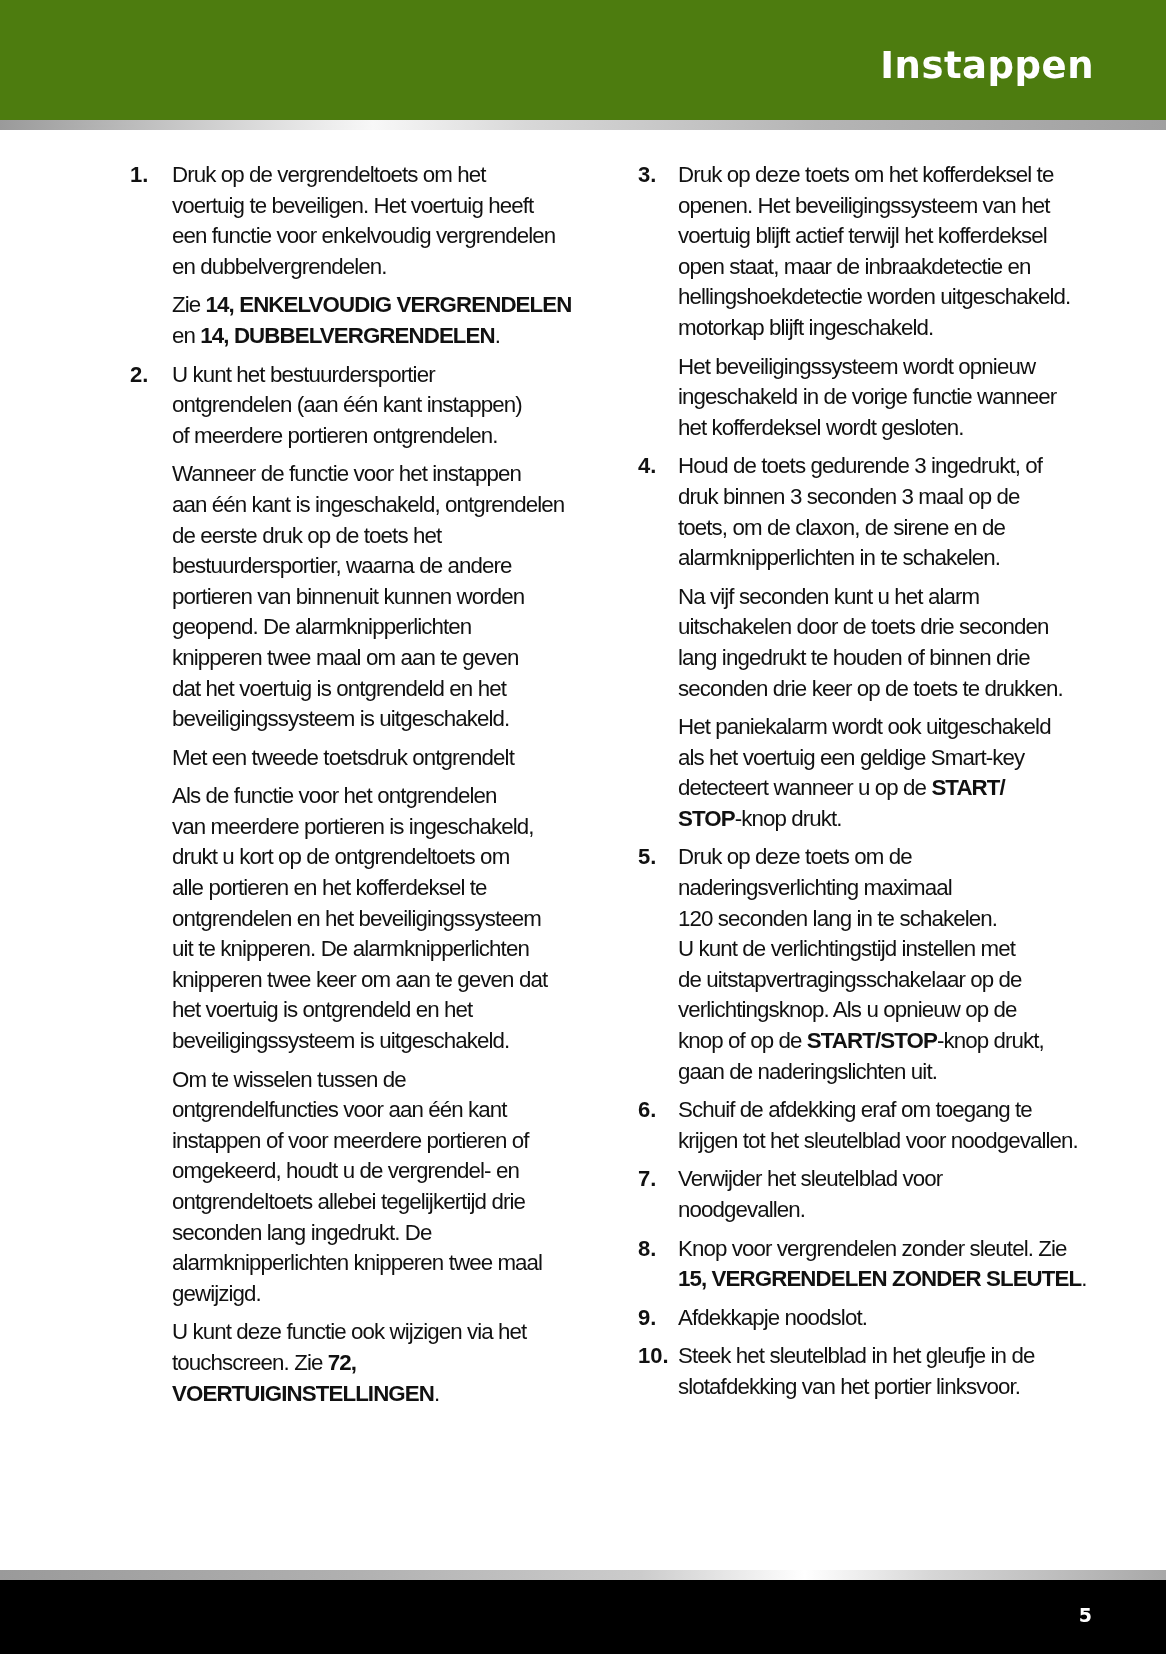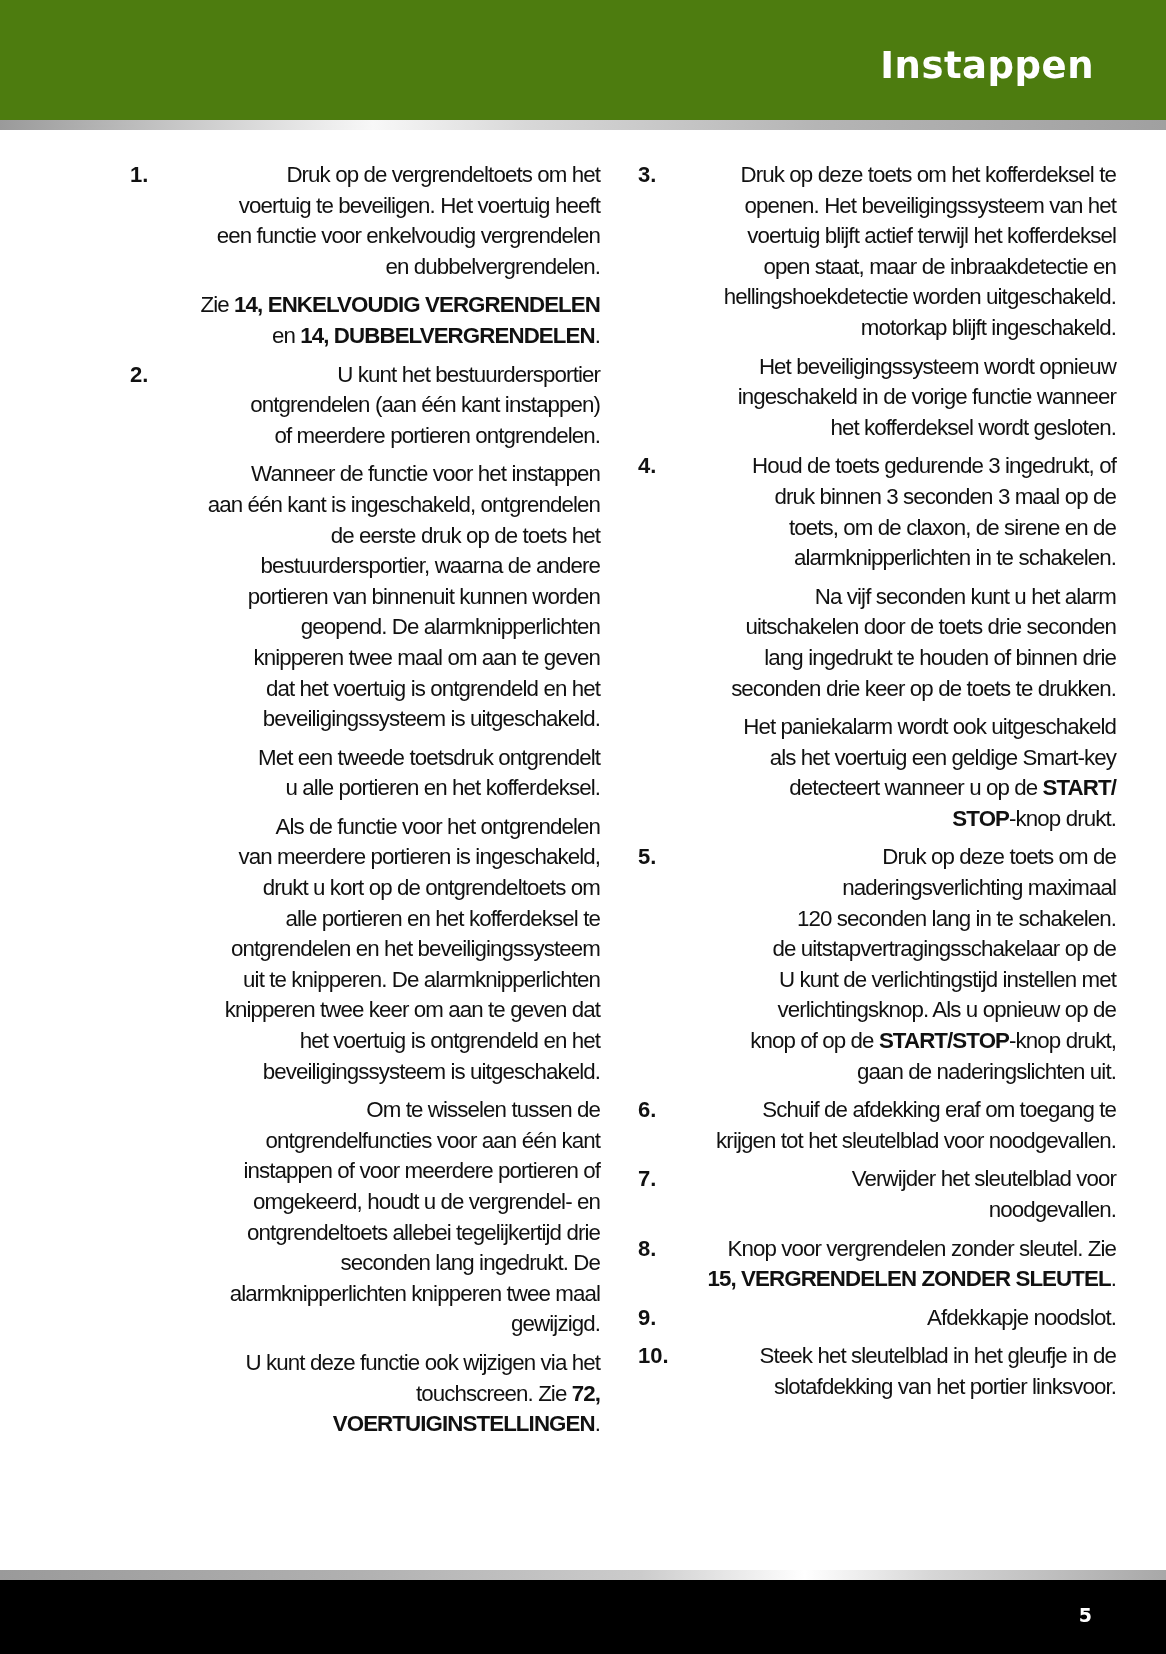--- a/index.html
+++ b/index.html
@@ -15,21 +15,21 @@
   .footer { position:absolute; left:0; top:1580px; width:1166px; height:74px; background:#000; }
   .page-num { position:absolute; right:74px; top:24px; color:#fff; font-family:"DejaVu Sans", sans-serif; font-weight:bold; font-size:19px; }
 
   .col { position:absolute; top:160px; }
   .col-left { left:130px; width:470px; }
   .col-right { left:636px; width:480px; }
   .item { position:relative; padding-left:42px; margin-bottom:8px; }
   .num { position:absolute; left:0; top:0; font-weight:bold; font-size:22px; line-height:30.6px; }
   .col-right .num { left:2px; }
   .para { font-size:22.3px; line-height:30.6px; letter-spacing:-0.9px; margin:0 0 8px 0; transform-origin:left;
-          font-stretch:condensed;text-align:right; }
+          font-stretch:condensed; }
   .para:last-child { margin-bottom:0; }
   .line { display:block; white-space:nowrap; }
   b { font-weight:bold; }
 </style>
 </head>
 <body>
 
 <div class="header">
   <div class="header-title">Instappen</div>
 </div>
@@ -62,21 +62,20 @@
         <span class="line">de eerste druk op de toets het</span>
         <span class="line">bestuurdersportier, waarna de andere</span>
         <span class="line">portieren van binnenuit kunnen worden</span>
         <span class="line">geopend. De alarmknipperlichten</span>
         <span class="line">knipperen twee maal om aan te geven</span>
         <span class="line">dat het voertuig is ontgrendeld en het</span>
         <span class="line">beveiligingssysteem is uitgeschakeld.</span>
       </div>
       <div class="para">
         <span class="line">Met een tweede toetsdruk ontgrendelt</span>
-        <span class="line">u alle portieren en het kofferdeksel.</span>
       </div>
       <div class="para">
         <span class="line">Als de functie voor het ontgrendelen</span>
         <span class="line">van meerdere portieren is ingeschakeld,</span>
         <span class="line">drukt u kort op de ontgrendeltoets om</span>
         <span class="line">alle portieren en het kofferdeksel te</span>
         <span class="line">ontgrendelen en het beveiligingssysteem</span>
         <span class="line">uit te knipperen. De alarmknipperlichten</span>
         <span class="line">knipperen twee keer om aan te geven dat</span>
         <span class="line">het voertuig is ontgrendeld en het</span>
@@ -136,22 +135,22 @@
         <span class="line"><span>detecteert wanneer u op de </span><b>START/</b><span></span></span>
         <span class="line"><span></span><b>STOP</b><span>-knop drukt.</span></span>
       </div>
     </div>
     <div class="item">
       <span class="num">5.</span>
       <div class="para">
         <span class="line">Druk op deze toets om de</span>
         <span class="line">naderingsverlichting maximaal</span>
         <span class="line">120 seconden lang in te schakelen.</span>
+        <span class="line">U kunt de verlichtingstijd instellen met</span>
         <span class="line">de uitstapvertragingsschakelaar op de</span>
-        <span class="line">U kunt de verlichtingstijd instellen met</span>
         <span class="line">verlichtingsknop. Als u opnieuw op de</span>
         <span class="line"><span>knop of op de </span><b>START/STOP</b><span>-knop drukt,</span></span>
         <span class="line">gaan de naderingslichten uit.</span>
       </div>
     </div>
     <div class="item">
       <span class="num">6.</span>
       <div class="para">
         <span class="line">Schuif de afdekking eraf om toegang te</span>
         <span class="line">krijgen tot het sleutelblad voor noodgevallen.</span>

